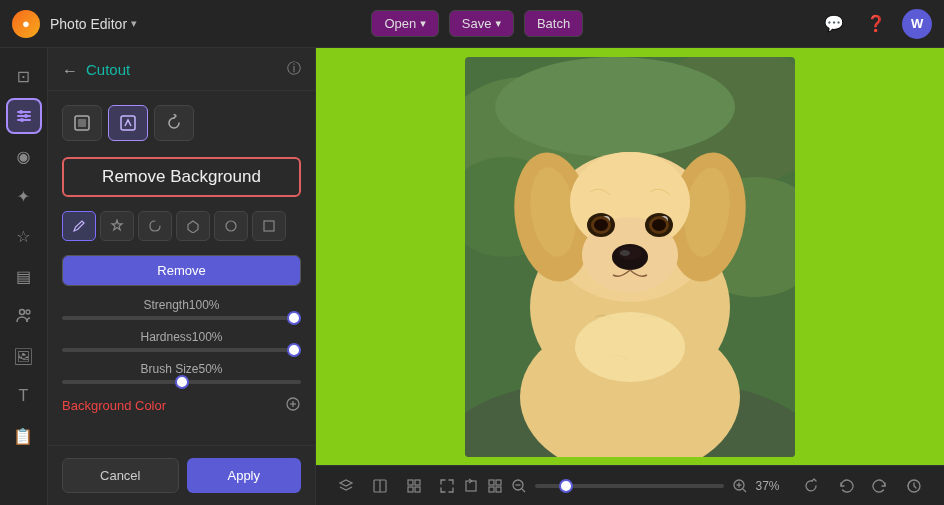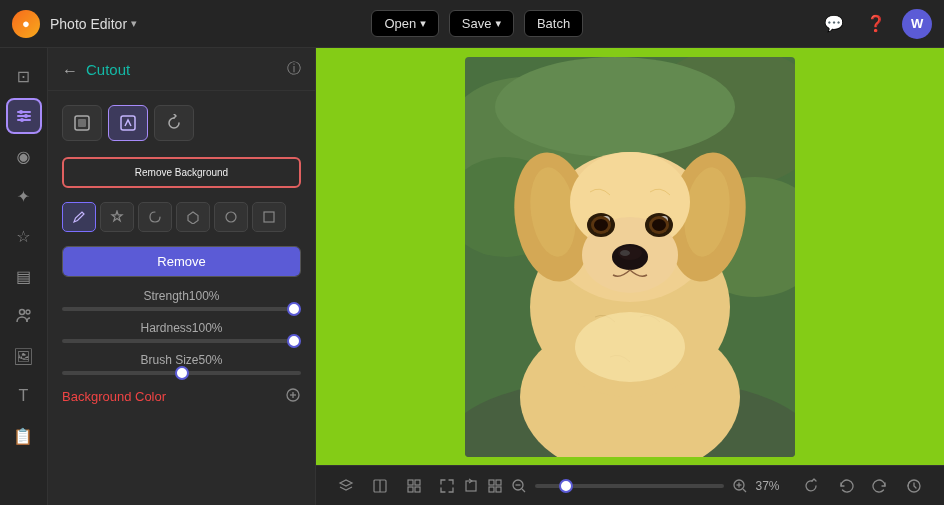--- a/index.html
+++ b/index.html
@@ -25,21 +25,21 @@
     }
     .topbar-title-btn {
       display: flex; align-items: center; gap: 4px;
       color: #ddd; font-size: 14px; font-weight: 500;
       background: none; border: none; cursor: pointer;
     }
     .topbar-title-btn .chevron { font-size: 11px; color: #aaa; }
     .topbar-spacer { flex: 1; }
     .topbar-btn {
       display: flex; align-items: center; gap: 4px;
-      background: #000000; border: 1px solid #444; border-radius: 6px;
+      background: #701a75; border: 1px solid #444; border-radius: 6px;
       color: #ddd; font-size: 13px; padding: 5px 12px;
       cursor: pointer;
     }
     .topbar-btn .chevron { font-size: 11px; }
     .topbar-icon-btn {
       width: 32px; height: 32px; border-radius: 6px;
       background: none; border: none; color: #aaa;
       display: flex; align-items: center; justify-content: center;
       cursor: pointer; font-size: 16px;
     }
@@ -132,21 +132,21 @@
     .tool-icon-btn.active { background: #3d3a5c; border-color: #a78bfa; color: #c4b5fd; }
 
     
     .remove-bg-btn {
       width: 100%;
       padding: 8px 12px;
       background: #2a2a2a;
       border: 2px solid #e06060;
       border-radius: 6px;
       color: #eee;
-      font-size: 10px;
+      font-size: 17px;
       font-weight: 500;
       cursor: pointer;
       text-align: center;
     }
 
     
     .brush-tools-row {
       display: flex;
       gap: 4px;
       margin-top: 2px;
@@ -478,20 +478,28 @@
         <button class="bg-color-icon-btn">
           <svg width="16" height="16" viewBox="0 0 16 16" fill="none">
             <circle cx="8" cy="8" r="6" stroke="#888" stroke-width="1.3" fill="none"></circle>
             <line x1="5" y1="8" x2="11" y2="8" stroke="#888" stroke-width="1.3"></line>
             <line x1="8" y1="5" x2="8" y2="11" stroke="#888" stroke-width="1.3"></line>
           </svg>
         </button>
       </div>
     </div>
 
+    <div class="panel-footer">
+      <button class="cancel-btn">
+        <span>Cancel</span>
+      </button>
+      <button class="apply-btn">
+        <span>Apply</span>
+      </button>
+    </div>
   </div>
 
   <div class="canvas-area">
     <div class="canvas-main">
 
       <div class="dog-svg-container">
         <svg width="330" height="400" viewBox="0 0 330 400" xmlns="http://www.w3.org/2000/svg">
 
           <rect width="330" height="400" fill="#4a7040"></rect>
           <ellipse cx="60" cy="80" rx="80" ry="60" fill="#5a8048"></ellipse>

